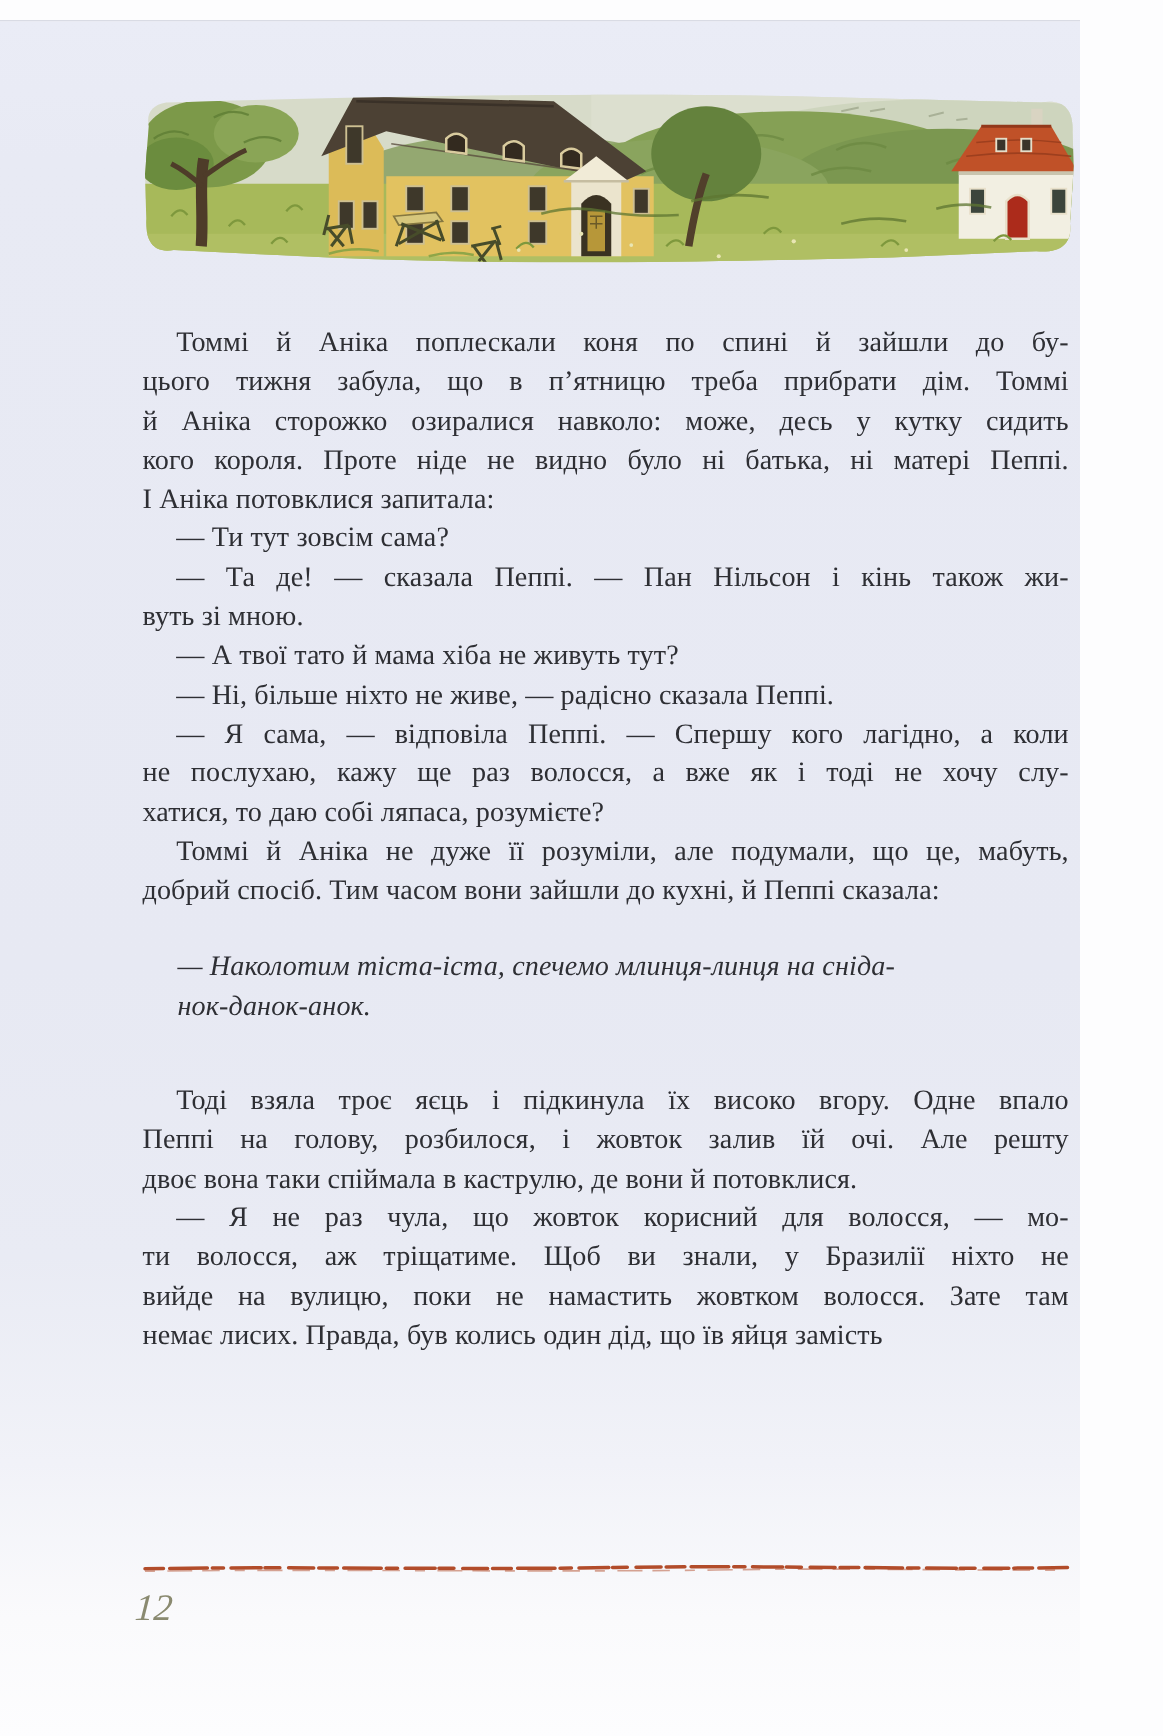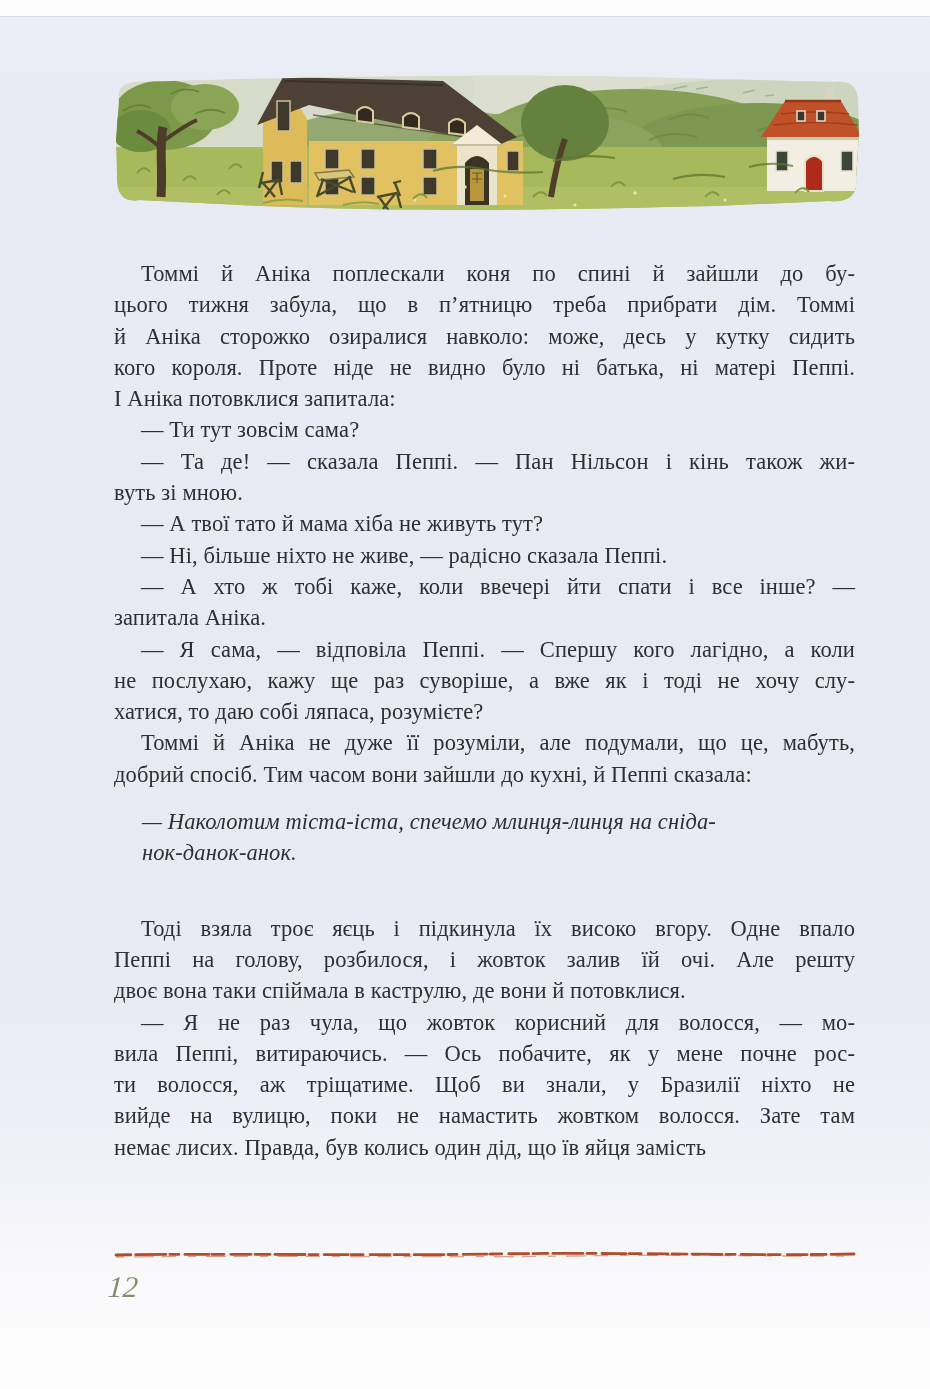--- a/index.html
+++ b/index.html
@@ -5,41 +5,41 @@
   html, body {
     margin: 0; padding: 0;
     width: 930px; height: 1389px;
     overflow: hidden;
     background: #fdfdfe;
     font-family: "Liberation Serif", "DejaVu Serif", serif;
   }
   .scan { position: absolute; inset: 0; }
   .page {
     position: absolute;
-    left: 0; top: 16px; width: 930px; height: 1373px;
+    left: 0; top: 16px; width: 864px; height: 1373px;
     background: linear-gradient(180deg,
       #eaecf6 0%, #e8eaf4 8%, #e7e9f3 55%, #e9ebf4 72%,
       #f1f2f8 84%, #fafafc 93%, #fdfdfe 100%);
     border-top: 1px solid #d9dbe4;
   }
   .illustration {
     position: absolute; left: 113px; top: 58px;
     width: 749px; height: 138px; margin: 0; padding: 0;
   }
   .text-block {
     position: absolute; left: 114px; top: 241px; width: 741px;
     font-size: 22.5px; line-height: 31.3px;
     color: #2e2f34;
     letter-spacing: 0.1px;
   }
   .para { margin: 0; }
   .para .line { text-align: justify; text-align-last: justify; }
   .para .line.last { text-align-last: left; }
   .para .line.first { text-indent: 27px; }
-  .para.verse { margin: 16px 0 44px 28px; font-style: italic; }
+  .para.verse { margin: 30px 0 44px 28px; font-style: italic; }
   .para.verse .line { text-align: left; text-align-last: left; }
   .para.verse .line.first { text-indent: 0; }
   .separator {
     position: absolute; left: 112px; top: 1232px;
     width: 746px; height: 12px;
   }
   .page-number {
     position: absolute; left: 108px; top: 1252px;
     font-style: italic;
     font-size: 30px; line-height: 36px;
@@ -194,44 +194,39 @@
           <div class="line first">— Та де! — сказала Пеппі. — Пан Нільсон і кінь також жи-</div>
           <div class="line last">вуть зі мною.</div>
         </div>
         <div class="para normal">
           <div class="line first last">— А твої тато й мама хіба не живуть тут?</div>
         </div>
         <div class="para normal">
           <div class="line first last">— Ні, більше ніхто не живе, — радісно сказала Пеппі.</div>
         </div>
         <div class="para normal">
-          <div class="line first">— А хто ж тобі каже, коли ввечері йти спати і все інше? —</div>
-          <div class="line last">запитала Аніка.</div>
-        </div>
-        <div class="para normal">
           <div class="line first">— Я сама, — відповіла Пеппі. — Спершу кого лагідно, а коли</div>
-          <div class="line">не послухаю, кажу ще раз суворіше, а вже як і тоді не хочу слу-</div>
+          <div class="line">не послухаю, кажу ще раз волосся, а вже як і тоді не хочу слу-</div>
           <div class="line last">хатися, то даю собі ляпаса, розумієте?</div>
         </div>
         <div class="para normal">
           <div class="line first">Томмі й Аніка не дуже її розуміли, але подумали, що це, мабуть,</div>
           <div class="line last">добрий спосіб. Тим часом вони зайшли до кухні, й Пеппі сказала:</div>
         </div>
         <div class="para verse">
           <div class="line first">— Наколотим тіста-іста, спечемо млинця-линця на сніда-</div>
           <div class="line last">нок-данок-анок.</div>
         </div>
         <div class="para normal">
           <div class="line first">Тоді взяла троє яєць і підкинула їх високо вгору. Одне впало</div>
           <div class="line">Пеппі на голову, розбилося, і жовток залив їй очі. Але решту</div>
           <div class="line last">двоє вона таки спіймала в каструлю, де вони й потовклися.</div>
         </div>
         <div class="para normal">
           <div class="line first">— Я не раз чула, що жовток корисний для волосся, — мо-</div>
-          <div class="line">вила Пеппі, витираючись. — Ось побачите, як у мене почне рос-</div>
           <div class="line">ти волосся, аж тріщатиме. Щоб ви знали, у Бразилії ніхто не</div>
           <div class="line">вийде на вулицю, поки не намастить жовтком волосся. Зате там</div>
           <div class="line last">немає лисих. Правда, був колись один дід, що їв яйця замість</div>
         </div>
       </div>
 
     <svg class="separator" viewBox="0 0 746 12" xmlns="http://www.w3.org/2000/svg">
       <path d="M4 6 C120 4 260 7 380 5 C500 3 640 7 742 5" stroke="#b24c2a" stroke-width="2.8" fill="none" stroke-linecap="round" stroke-dasharray="15 5 30 4 9 6 24 3 12 7 20 4"></path>
       <path d="M4 8 C150 6 300 9 460 7 C580 5 680 8 742 7" stroke="#b24c2a" stroke-width="1.3" fill="none" opacity="0.5" stroke-dasharray="8 10 20 8 14 12"></path>
     </svg>

